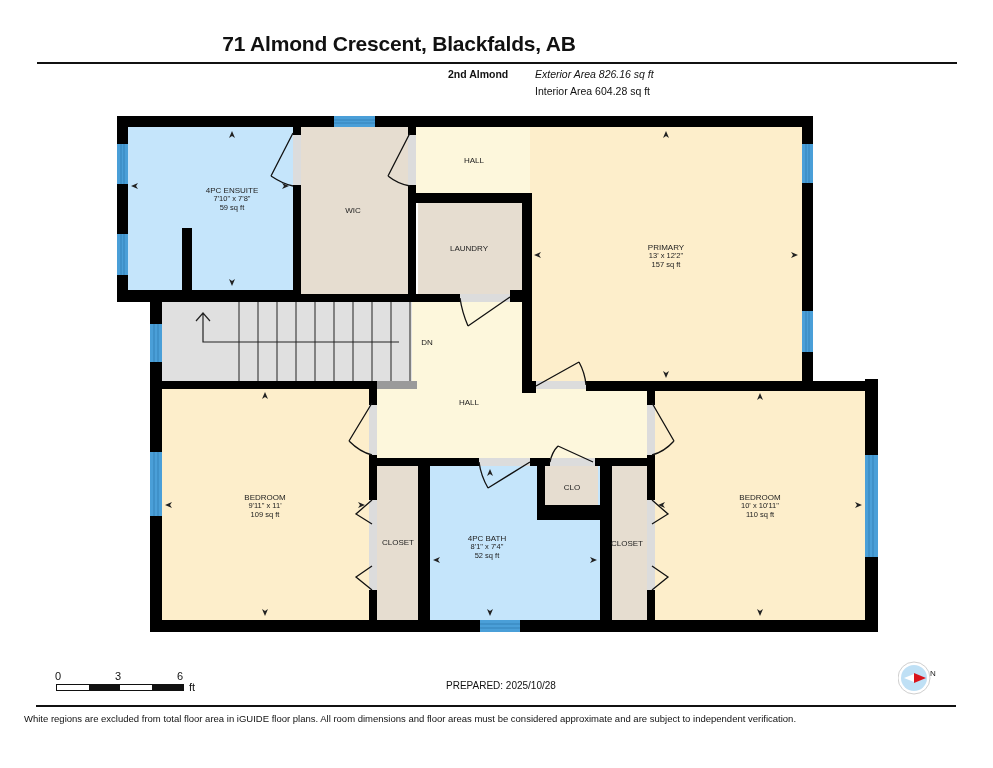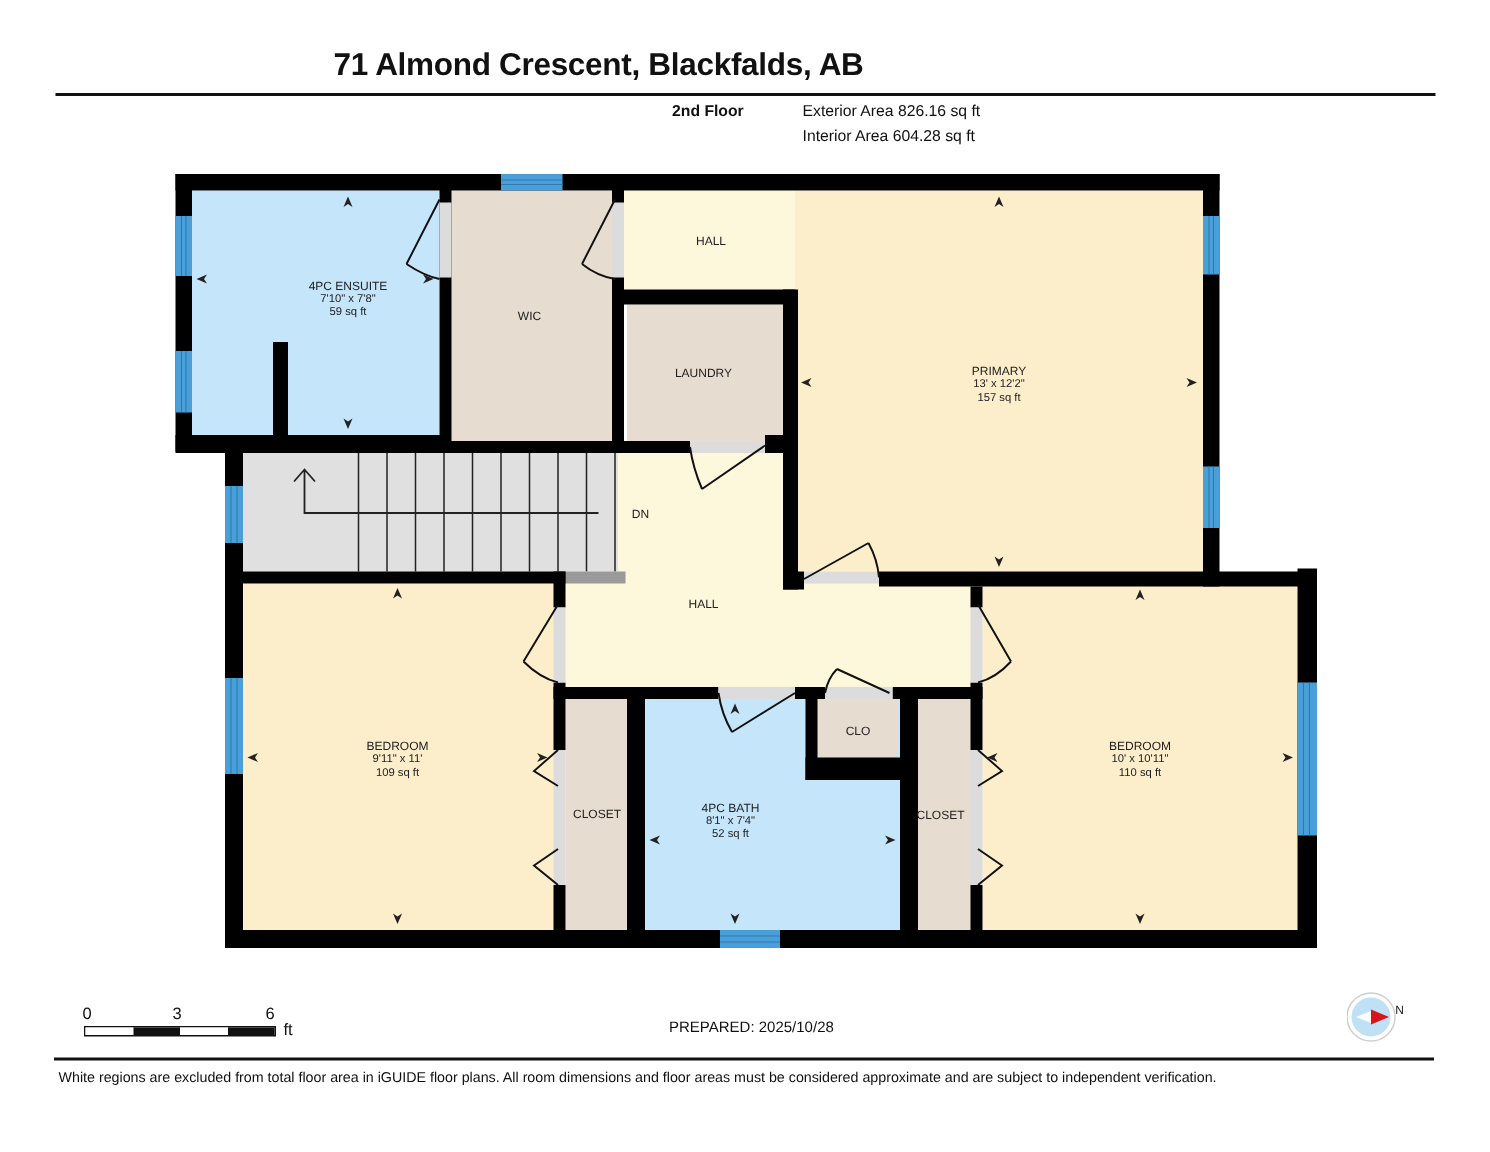--- a/index.html
+++ b/index.html
@@ -1,38 +1,38 @@
 <!DOCTYPE html>
 <html><head>
 <meta charset="utf-8">
 <style>
   html, body { margin:0; padding:0; background:#ffffff; }
   body { width:993px; height:768px; position:relative; overflow:hidden; font-family:"Liberation Sans", sans-serif; color:#111; }
   .title { position:absolute; left:0; width:798px; top:32px; text-align:center; font-size:21px; font-weight:bold; letter-spacing:-0.2px; }
   .rule { position:absolute; height:2px; background:#111; }
   .areas { position:absolute; top:68px; left:0; font-size:10.5px; }
   .areas .floor { position:absolute; left:448px; top:0; font-weight:bold; white-space:nowrap; }
-  .areas .ext { position:absolute; left:535px; top:0; white-space:nowrap; }
+  .areas .ext { position:absolute; left:535px; top:0; white-space:nowrap;font-style:italic; }
   .areas .int { position:absolute; left:535px; top:17px; white-space:nowrap; }
   svg.plan { position:absolute; left:0; top:0; }
   .lbl { font-family:"Liberation Sans", sans-serif; font-size:8px; fill:#222; text-anchor:middle; }
   .lbl.sm { font-size:7.5px; }
   .scale { position:absolute; left:55px; top:670px; font-size:11px; }
   .prepared { position:absolute; left:446px; top:680px; font-size:10px; white-space:nowrap; }
-  .disclaimer { position:absolute; left:39px; top:713px; font-size:9.5px; white-space:nowrap; color:#111; }
+  .disclaimer { position:absolute; left:24px; top:713px; font-size:9.5px; white-space:nowrap; color:#111; }
   .compass { position:absolute; left:898px; top:660px; width:40px; height:36px; }
 </style>
 </head>
 <body>
 
 <div class="title">71 Almond Crescent, Blackfalds, AB</div>
 <div class="rule" style="left:37px; top:62px; width:920px;"></div>
 
 <div class="areas">
-  <span class="floor">2nd Floor</span>
+  <span class="floor">2nd Almond</span>
   <span class="ext">Exterior Area 826.16 sq ft</span>
   <span class="int">Interior Area 604.28 sq ft</span>
 </div>
 
 <svg class="plan" width="993" height="768" xmlns="http://www.w3.org/2000/svg">
 
   <rect x="128" y="127" width="165" height="163" fill="#c5e5fb"></rect>
   <rect x="300" y="127" width="108" height="167" fill="#e6ddd0"></rect>
   <rect x="415" y="127" width="116" height="66" fill="#fdf7dc"></rect>
   <rect x="418" y="203" width="104" height="91" fill="#e6ddd0"></rect>

